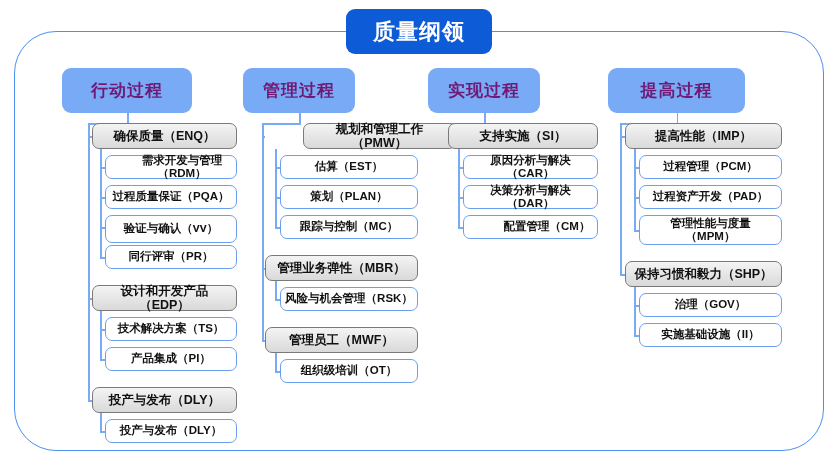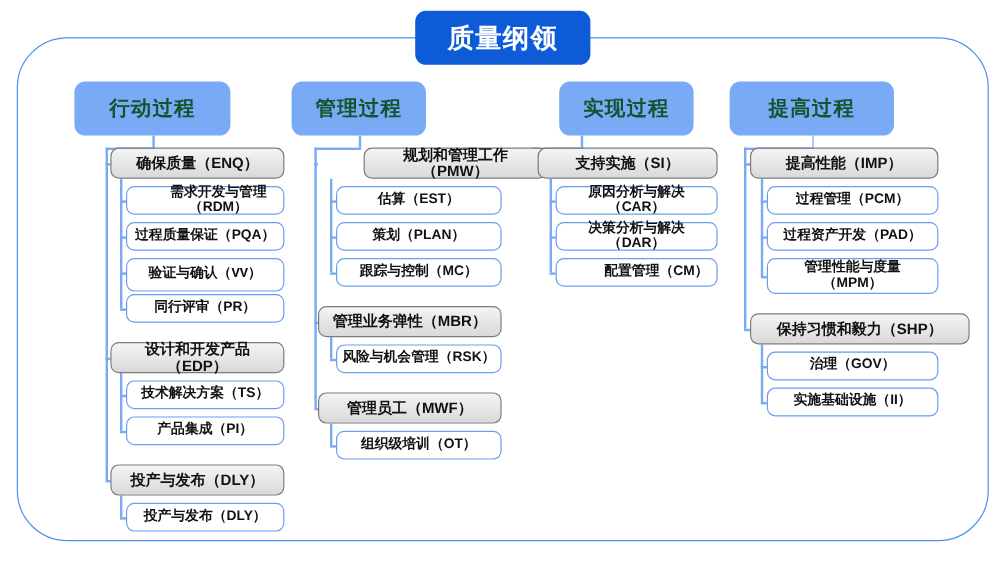--- a/index.html
+++ b/index.html
@@ -37,21 +37,21 @@
     z-index:6;
   }
 
   
   .col-head{
     position:absolute;
     height:45px;
     background:#78aaf5;
     border-radius:9px;
     display:flex;align-items:center;justify-content:center;
-    color:#14532d;
+    color:#701a75;
     font-size:17px;font-weight:700;
     letter-spacing:1px;
     z-index:5;
   }
 
   
   .vline{position:absolute;width:1.6px;background:#78aaf5;z-index:1;}
   .hline{position:absolute;height:1.6px;background:#78aaf5;z-index:1;}
 
   
@@ -140,21 +140,21 @@
       <div class="lnode" style="left: 280px; top: 287px; width: 138px; height: 24px;">风险与机会管理（RSK）</div>
       <div class="hline" style="left: 275px; top: 299px; width: 5px;"></div>
       <div class="vline" style="left: 275px; top: 281px; height: 18px;"></div>
       <div class="gnode" style="left: 265px; top: 327px; width: 153px; height: 26px;">管理员工（MWF）</div>
       <div class="hline" style="left: 262px; top: 340px; width: 3px;"></div>
       <div class="lnode" style="left: 280px; top: 359px; width: 138px; height: 24px;">组织级培训（OT）</div>
       <div class="hline" style="left: 275px; top: 371px; width: 5px;"></div>
       <div class="vline" style="left: 275px; top: 353px; height: 18px;"></div>
       <div class="vline" style="left: 262px; top: 123px; height: 217px;"></div>
       <div class="hline" style="left: 262px; top: 123px; width: 38.6px;"></div>
-      <div class="col-head" style="left: 428px; top: 68px; width: 112px; margin-left: 38px;">实现过程</div>
+      <div class="col-head" style="left: 428px; top: 68px; width: 112px;">实现过程</div>
       <div class="vline" style="left: 484px; top: 113px; height: 10px;"></div>
       <div class="gnode" style="left: 448px; top: 123px; width: 150px; height: 26px;">支持实施（SI）</div>
       <div class="hline" style="left: 444px; top: 136px; width: 4px;"></div>
       <div class="lnode" style="left: 463px; top: 155px; width: 135px; height: 24px;">原因分析与解决（CAR）</div>
       <div class="hline" style="left: 458px; top: 167px; width: 5px;"></div>
       <div class="lnode" style="left: 463px; top: 185px; width: 135px; height: 24px;">决策分析与解决（DAR）</div>
       <div class="hline" style="left: 458px; top: 197px; width: 5px;"></div>
       <div class="lnode" style="left: 463px; top: 215px; width: 135px; height: 24px; padding-left: 37px;">配置管理（CM）</div>
       <div class="hline" style="left: 458px; top: 227px; width: 5px;"></div>
       <div class="vline" style="left: 458px; top: 149px; height: 78px;"></div>
@@ -164,21 +164,21 @@
       <div class="vline" style="left: 676.5px; top: 113px; height: 10px;"></div>
       <div class="gnode" style="left: 625px; top: 123px; width: 157px; height: 26px;">提高性能（IMP）</div>
       <div class="hline" style="left: 620px; top: 136px; width: 5px;"></div>
       <div class="lnode" style="left: 639px; top: 155px; width: 143px; height: 24px;">过程管理（PCM）</div>
       <div class="hline" style="left: 634px; top: 167px; width: 5px;"></div>
       <div class="lnode" style="left: 639px; top: 185px; width: 143px; height: 24px;">过程资产开发（PAD）</div>
       <div class="hline" style="left: 634px; top: 197px; width: 5px;"></div>
       <div class="lnode two-line" style="left: 639px; top: 215px; width: 143px; height: 30px;">管理性能与度量<br>（MPM）</div>
       <div class="hline" style="left: 634px; top: 230px; width: 5px;"></div>
       <div class="vline" style="left: 634px; top: 149px; height: 81px;"></div>
-      <div class="gnode" style="left: 625px; top: 261px; width: 183px; height: 26px;">保持习惯和毅力（SHP）</div>
+      <div class="gnode" style="left: 625px; top: 261px; width: 157px; height: 26px;">保持习惯和毅力（SHP）</div>
       <div class="hline" style="left: 620px; top: 274px; width: 5px;"></div>
       <div class="lnode" style="left: 639px; top: 293px; width: 143px; height: 24px;">治理（GOV）</div>
       <div class="hline" style="left: 634px; top: 305px; width: 5px;"></div>
       <div class="lnode" style="left: 639px; top: 323px; width: 143px; height: 24px;">实施基础设施（II）</div>
       <div class="hline" style="left: 634px; top: 335px; width: 5px;"></div>
       <div class="vline" style="left: 634px; top: 287px; height: 48px;"></div>
       <div class="vline" style="left: 620px; top: 123px; height: 151px;"></div>
       <div class="hline" style="left: 620px; top: 123px; width: 58.1px;"></div>
     </div>
 

